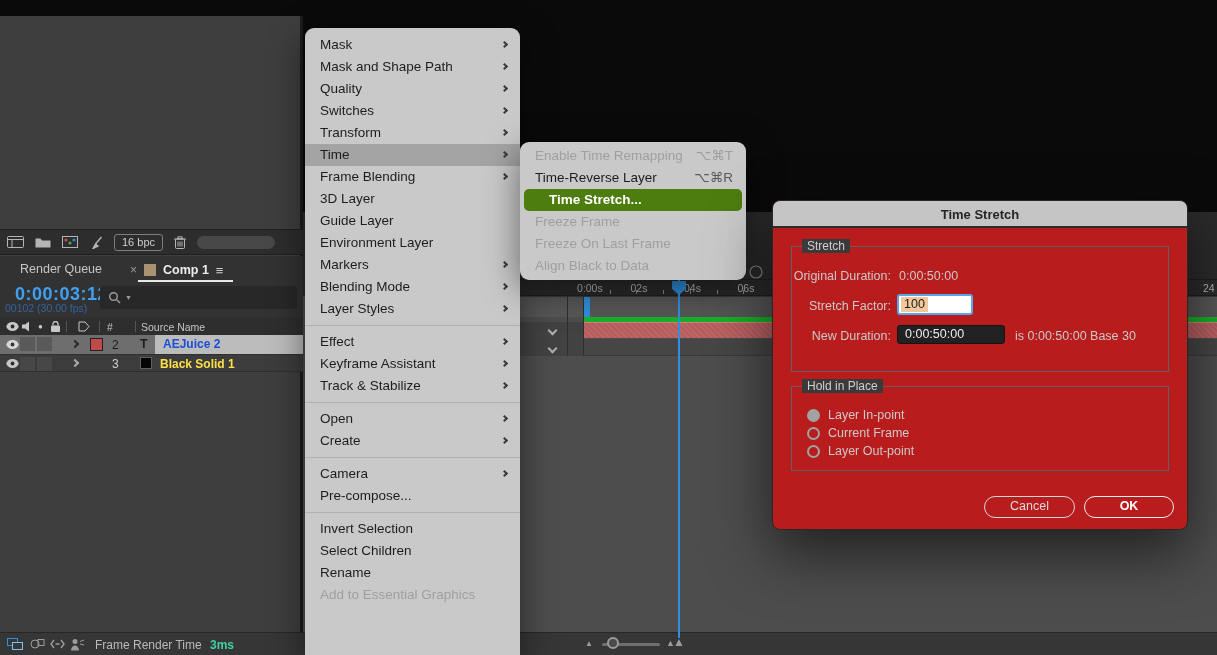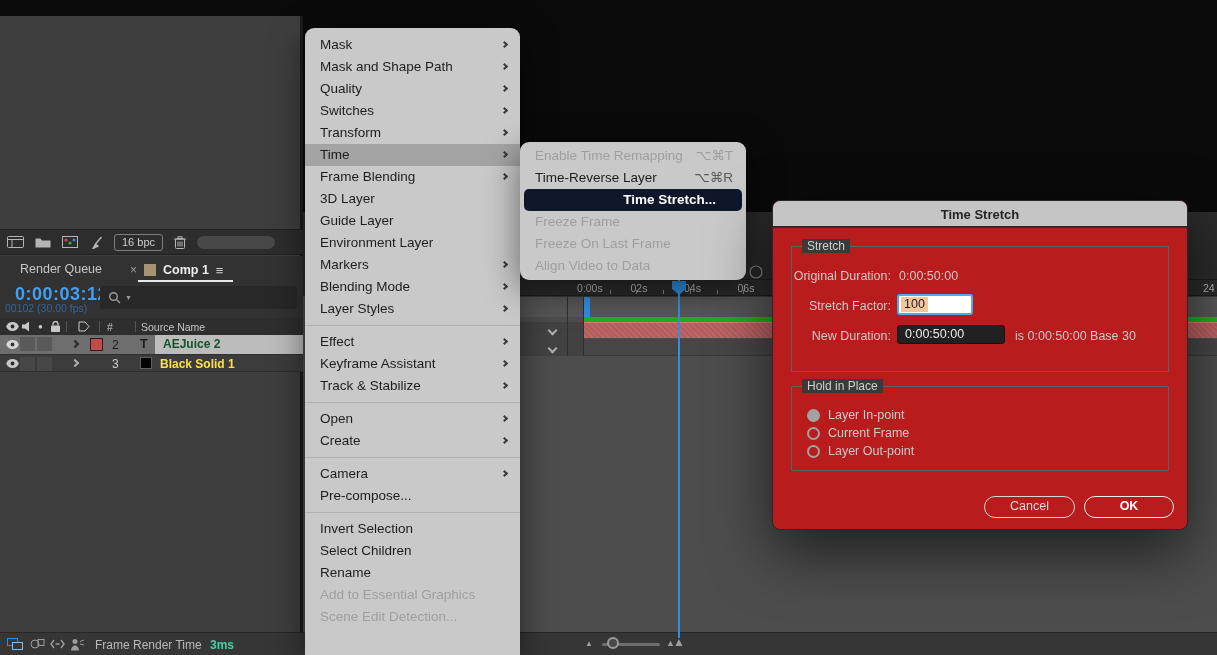--- a/index.html
+++ b/index.html
@@ -30,21 +30,21 @@
   .caret { color:#9c9c9c; font-size:7px; }
 
   .lheader { position:absolute; left:0; top:302px; width:303px; height:17px; background:#2e2e2e; font-size:10.5px; color:#c4c4c4; }
   .lheader .hsep { position:absolute; top:3px; width:1px; height:11px; background:#555; }
   .lrow { position:absolute; left:0; width:303px; font-size:12px; }
   .row1 { top:319px; height:19px; background:#6e6e6e; color:#1c1c1c; }
   .row2 { top:338px; height:18px; background:#3c3c3c; color:#d0d0d0; border-top:1px solid #2f2f2f; border-bottom:1px solid #2f2f2f; }
   .tgl { position:absolute; top:2px; width:15px; height:14px; }
   .row1 .tgl { background:#5a5a5a; } .row2 .tgl { background:#474747; }
   .chev-r { position:absolute; width:6px; height:6px; border-top:2px solid currentColor; border-right:2px solid currentColor; transform:rotate(45deg); }
-  .name-cell { position:absolute; left:155px; top:0; right:0; bottom:0; background:#bcbcbc; color:#14532d; font-weight:bold; line-height:19px; padding-left:8px; }
+  .name-cell { position:absolute; left:155px; top:0; right:0; bottom:0; background:#bcbcbc; color:#1d4ed8; font-weight:bold; line-height:19px; padding-left:8px; }
   .row2 .lname { position:absolute; left:160px; top:2px; font-weight:bold; color:#fde047; }
 
   .statusbar { position:absolute; left:0; top:632px; width:1217px; height:23px; background:#363636; border-top:1px solid #272727; z-index:5; }
   .sb-ic { position:absolute; top:5px; }
   .sb-label { position:absolute; left:95px; top:5px; font-size:12px; color:#b9b9b9; }
   .sb-val { position:absolute; left:210px; top:5px; font-size:12px; font-weight:bold; color:#41d1a5; }
   .zoom-sm { position:absolute; left:585px; top:6px; font-size:8px; color:#9c9c9c; }
   .zoom-track { position:absolute; left:602px; top:10px; width:58px; height:3px; background:#6e6e6e; border-radius:2px; }
   .zoom-knob { position:absolute; left:607px; top:4px; width:12px; height:12px; border-radius:50%; background:#4a4a4a; border:2px solid #9c9c9c; }
   .zoom-lg1 { position:absolute; left:666px; top:5px; font-size:9px; color:#9c9c9c; }
@@ -65,21 +65,21 @@
   .gline { position:absolute; width:1px; background:#2e2e2e; z-index:2; }
   .playhead { position:absolute; left:678px; top:280px; width:2px; height:358px; background:#2f8fe0; z-index:6; }
   .ph-flag { position:absolute; left:672px; top:281px; width:14px; height:14px; background:#2f8fe0; clip-path:polygon(0 0,100% 0,100% 55%,50% 100%,0 55%); z-index:6; }
 
   
   .menu { position:absolute; left:305px; top:28px; width:215px; height:627px; background:#c9c9c9; border-radius:9px 9px 0 0; box-shadow:0 10px 34px rgba(0,0,0,.5); padding-top:6px; z-index:40; font-size:13.5px; color:#1d1d1d; }
   .submenu { position:absolute; left:520px; top:142px; width:226px; height:138px; background:#c9c9c9; border-radius:9px; box-shadow:0 10px 34px rgba(0,0,0,.5); padding-top:3px; z-index:41; font-size:13.5px; color:#1d1d1d; }
   .mi { position:relative; height:22px; line-height:22px; padding:0 26px 0 15px; white-space:nowrap; }
   .mi.hl { background:#a4a4a4; }
   .mi.dis { color:#9f9f9f; }
-  .mi.green { background:#0f172a; color:#fff; font-weight:600; margin:0 4px; border-radius:5px; padding-left:11px;text-align:right; }
+  .mi.green { background:#4d7c0f; color:#fff; font-weight:600; margin:0 4px; border-radius:5px; padding-left:25px; }
   .msep { height:1px; background:#b1b1b1; margin:5px 0; }
   .mi .chev { position:absolute; right:13px; top:8px; width:5px; height:5px; border-top:2px solid #3a3a3a; border-right:2px solid #3a3a3a; transform:rotate(45deg); }
   .mi .shortcut { position:absolute; right:13px; color:#5a5a5a; }
   .mi.dis .shortcut { color:inherit; }
 
   
   .dialog { position:absolute; left:772px; top:200px; width:416px; height:330px; background:#b91c1c; border:1px solid #282828; border-radius:8px; box-shadow:0 22px 60px rgba(0,0,0,.6); z-index:50; color:#c9c9c9; font-size:12.5px; }
   .dlg-title { height:27px; background:#c5c5c5; border-radius:7px 7px 0 0; color:#252525; font-weight:bold; font-size:13px; text-align:center; line-height:27px; border-bottom:2px solid #2c2c2c; }
   .group { position:absolute; border:1px solid #616161; }
   .g-stretch { left:18px; top:45px; width:378px; height:126px; }
@@ -300,30 +300,29 @@
       <div class="mi"><span>Open</span><span class="chev"></span></div>
       <div class="mi"><span>Create</span><span class="chev"></span></div>
       <div class="msep"></div>
       <div class="mi"><span>Camera</span><span class="chev"></span></div>
       <div class="mi"><span>Pre-compose...</span></div>
       <div class="msep"></div>
       <div class="mi"><span>Invert Selection</span></div>
       <div class="mi"><span>Select Children</span></div>
       <div class="mi"><span>Rename</span></div>
       <div class="mi dis"><span>Add to Essential Graphics</span></div>
-      <div class="mi dis"><span>Scene Edit Detection...</span></div>
     </div>
 
   <div class="submenu" id="time-submenu">
       <div class="mi dis"><span>Enable Time Remapping</span><span class="shortcut">⌥⌘T</span></div>
       <div class="mi"><span>Time-Reverse Layer</span><span class="shortcut">⌥⌘R</span></div>
       <div class="mi green"><span>Time Stretch...</span></div>
       <div class="mi dis"><span>Freeze Frame</span></div>
       <div class="mi dis"><span>Freeze On Last Frame</span></div>
-      <div class="mi dis"><span>Align Video to Data</span></div>
+      <div class="mi dis"><span>Align Black to Data</span></div>
     </div>
 
   <div class="dialog">
     <div class="dlg-title">Time Stretch</div>
 
     <div class="group g-stretch">
       <span class="legend">Stretch</span>
     </div>
     <span class="dlab" style="top:68px">Original Duration:</span>
     <span class="dval" style="left:126px;top:68px">0:00:50:00</span>

